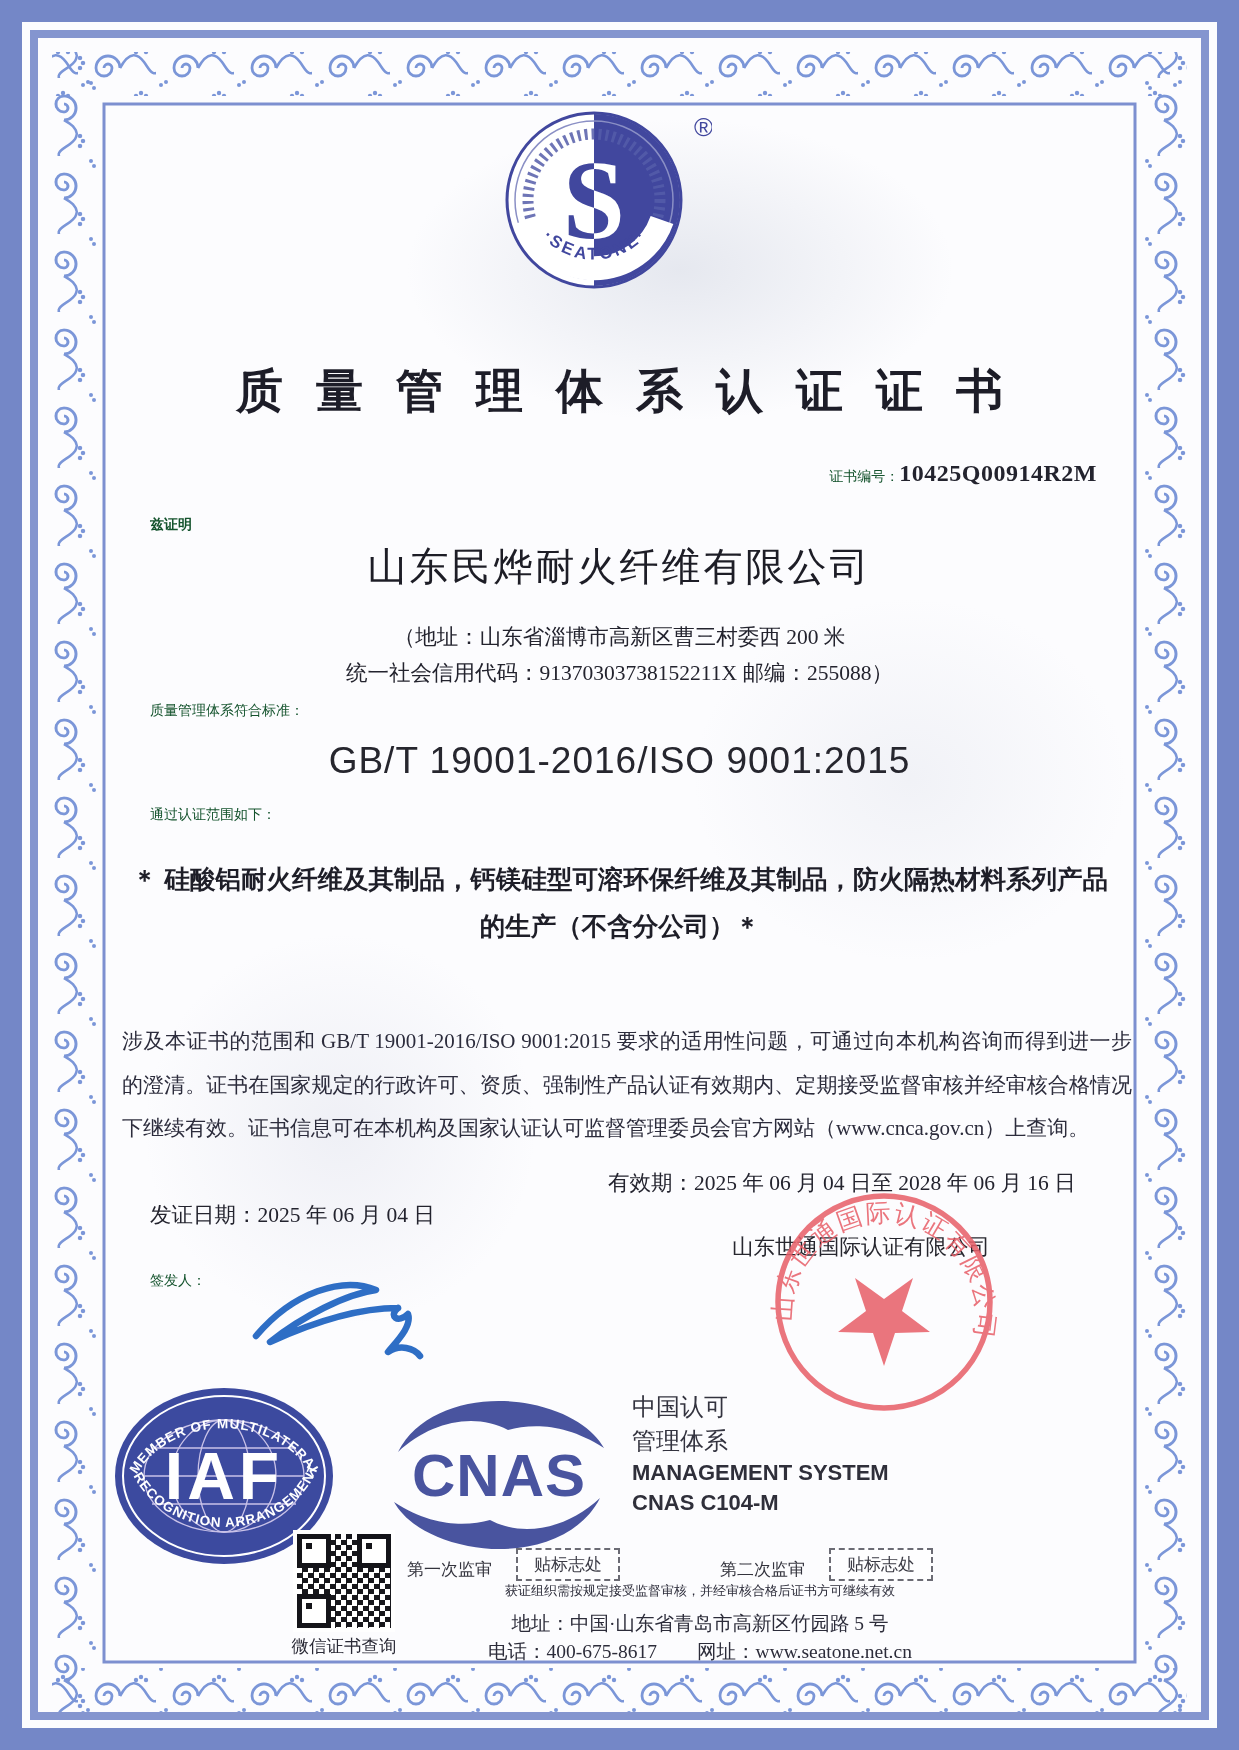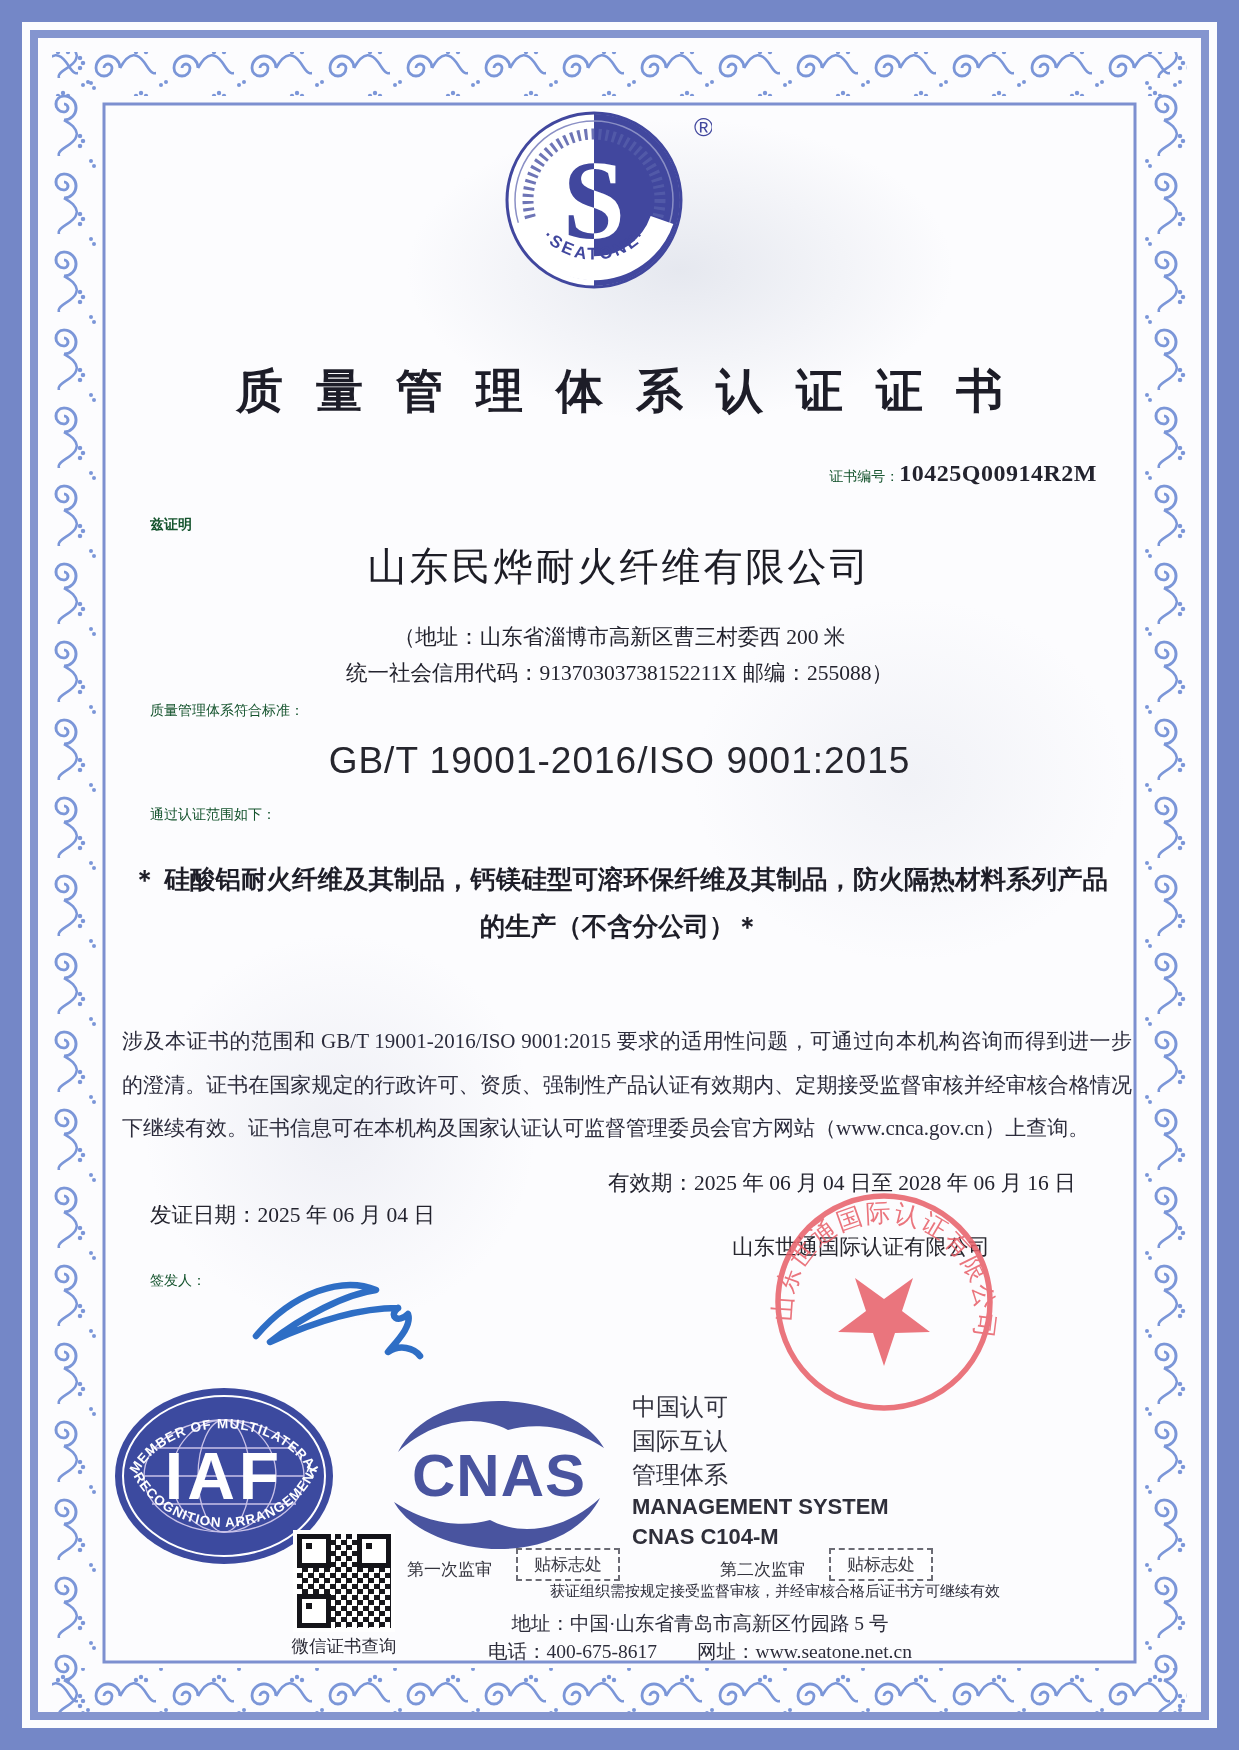--- a/index.html
+++ b/index.html
@@ -44,21 +44,21 @@
   .qr{left:297px;top:1534px;width:94px;height:94px;background:
       repeating-conic-gradient(#17171c 0% 25%, #ffffff 0% 50%) 0 0/11px 11px;outline:4px solid #fff;}
   .finder{position:absolute;width:24px;height:24px;border:5px solid #141419;background:#fff;}
   .finder::after{content:"";position:absolute;left:4px;top:4px;width:6px;height:6px;background:#141419;}
   .f-tl{left:0;top:0;} .f-tr{right:0;top:0;} .f-bl{left:0;bottom:0;}
   .qr-caption{left:286px;top:1634px;width:116px;text-align:center;font-size:17.5px;color:#2a2a36;}
   
   .audit-row{left:407px;top:1548px;display:flex;align-items:flex-end;font-size:17px;color:#33333d;}
   .audit-row .gap-s{width:24px;} .audit-row .gap-l{width:100px;}
   .sticker-box{border:2px dashed #6b6b74;padding:3px 16px;font-size:17px;color:#3a3a44;background:rgba(255,255,255,.55);}
-  .notice{left:400px;top:1582px;width:600px;text-align:right;font-size:15px;color:#2c2c3a;}
+  .notice{left:400px;top:1582px;width:600px;text-align:center;font-size:13px;color:#2c2c3a;}
   .f-address{left:400px;top:1610px;width:600px;text-align:center;font-size:19.5px;color:#2c2c3a;}
   .phone-row{left:400px;top:1638px;width:600px;display:flex;justify-content:center;gap:40px;font-size:19.5px;color:#2c2c3a;}
 </style>
 </head>
 <body>
 
 <div class="page">
 
   <div class="smudge sm1"></div>
   <div class="smudge sm2"></div>
@@ -178,21 +178,20 @@
   </svg>
 
   <svg class="abs" style="left:378px;top:1392px;" width="242" height="164" viewBox="0 0 242 164">
     <path d="M20 60 C 42 16, 102 2, 152 12 C 192 20, 216 38, 226 56 C 186 30, 152 32, 130 38 C 96 20, 52 30, 20 60 Z" fill="#49549f"></path>
     <path d="M222 106 C 200 150, 140 164, 90 154 C 50 146, 26 128, 16 110 C 56 136, 90 134, 112 128 C 146 146, 190 136, 222 106 Z" fill="#49549f"></path>
     <text x="121" y="104" text-anchor="middle" font-family="Liberation Sans, sans-serif" font-weight="bold" font-size="60" fill="#49549f" letter-spacing="1">CNAS</text>
   </svg>
 
   <div class="abs accr-text">
     <div class="cn">中国认可</div>
-    <div class="cn">国际互认</div>
     <div class="cn">管理体系</div>
     <div class="en">MANAGEMENT SYSTEM</div>
     <div class="en">CNAS C104-M</div>
   </div>
 
   <div class="abs qr">
     <div class="finder f-tl"></div>
     <div class="finder f-tr"></div>
     <div class="finder f-bl"></div>
   </div>

